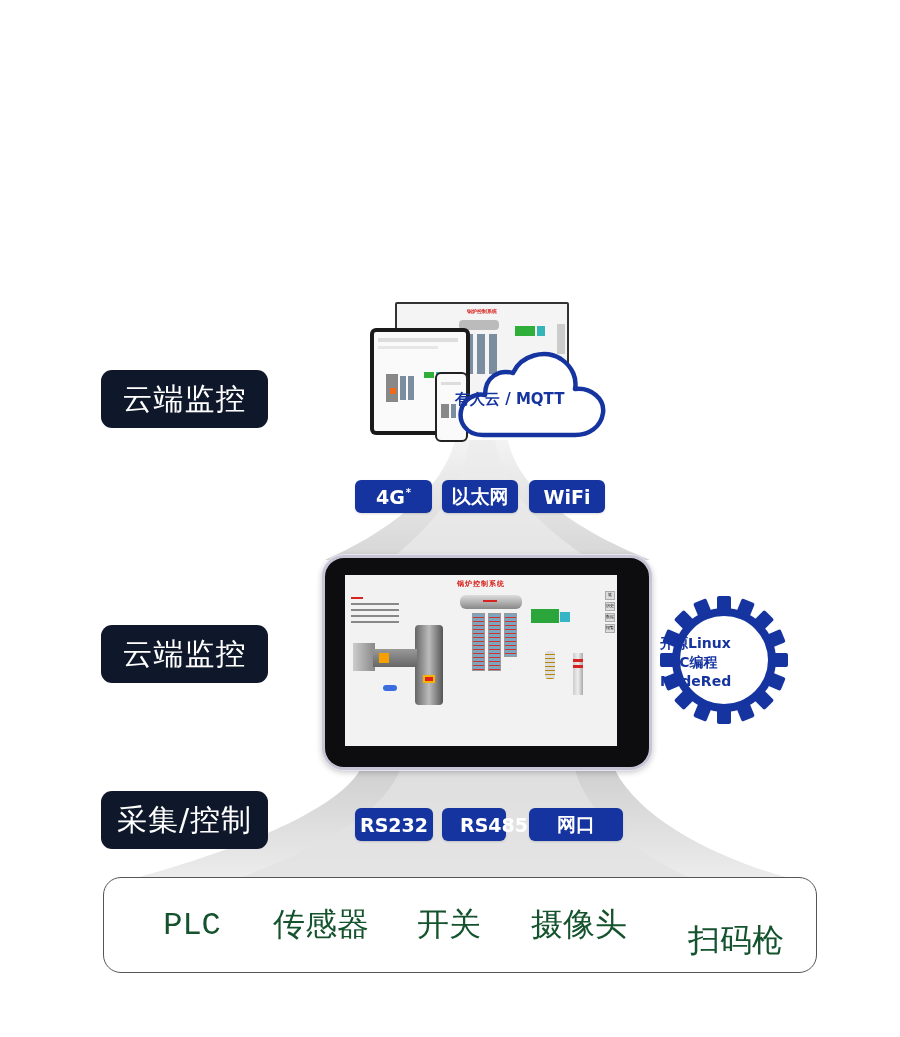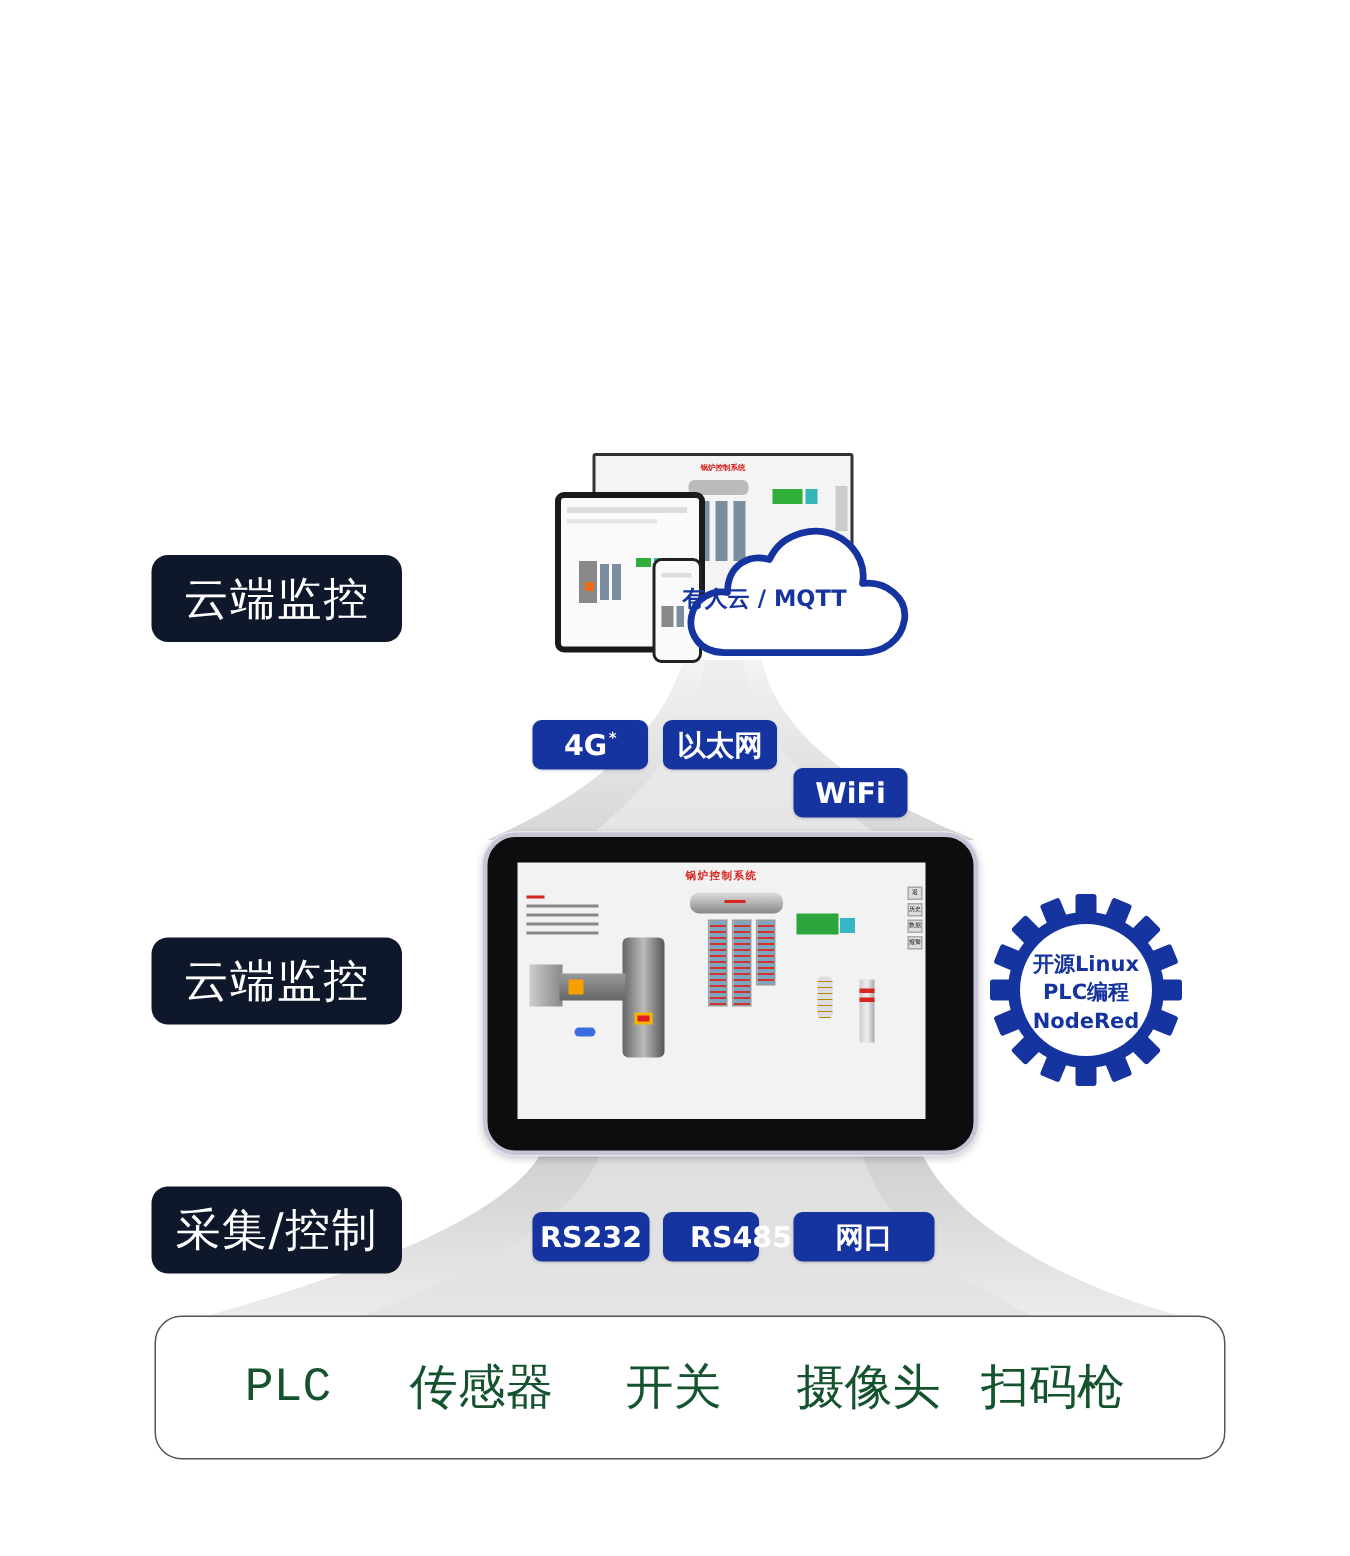--- a/index.html
+++ b/index.html
@@ -76,21 +76,21 @@
     .cloud-svg { position: absolute; left: 455px; top: 347px; width: 154px; height: 96px; }
     .cloud-text {
       position: absolute; left: 455px; top: 390px; width: 154px; text-align: left;
       font-size: 15px; font-weight: bold; color: #1634a0;
       font-family: "DejaVu Sans", sans-serif;
     }
 
     
     .gear-svg { position: absolute; left: 660px; top: 596px; width: 128px; height: 128px; }
     .gear-text {
-      position: absolute; left: 660px; top: 634px; width: 128px; text-align: center;
+      position: absolute; left: 660px; top: 634px; width: 128px; text-align: left;
       font-size: 14px; font-weight: bold; color: #1634a0; line-height: 19px;
       font-family: "DejaVu Sans", sans-serif;
     }
   </style>
 </head>
 <body>
 
 <svg class="funnel-svg" viewBox="0 0 900 1037">
   <defs>
     <linearGradient id="fg1" x1="0" y1="0" x2="0" y2="1">
@@ -145,21 +145,21 @@
 
 <div class="cat-label" style="top:370px;">云端监控</div>
 <div class="cat-label" style="top:625px;">云端监控</div>
 <div class="cat-label" style="top:791px;">采集/控制</div>
 
 <div class="badge" style="left:355px;top:480px;width:77px;">
   <span>4G</span>
     <sup>*</sup>
 </div>
 <div class="badge" style="left:442px;top:480px;width:76px;">以太网</div>
-<div class="badge" style="left:529px;top:480px;width:76px;margin-top:32px;">WiFi</div>
+<div class="badge" style="left:529px;top:480px;width:76px;">WiFi</div>
 
 <div class="monitor">
   <div class="screen">
     <div class="hmi-title">锅炉控制系统</div>
 
     <div style="position:absolute;left:6px;top:22px;width:12px;height:2px;background:#d8231e;"></div>
     <div style="position:absolute;left:6px;top:28px;width:48px;height:2px;background:#888;"></div>
     <div style="position:absolute;left:6px;top:34px;width:48px;height:2px;background:#888;"></div>
     <div style="position:absolute;left:6px;top:40px;width:48px;height:2px;background:#888;"></div>
     <div style="position:absolute;left:6px;top:46px;width:48px;height:2px;background:#888;"></div>
@@ -221,14 +221,14 @@
 
 <div class="badge" style="left:355px;top:808px;width:78px;">RS232</div>
 <div class="badge" style="left:442px;top:808px;width:64px;padding-left:40px;">RS485</div>
 <div class="badge" style="left:529px;top:808px;width:94px;">网口</div>
 
 <div class="device-box">
   <div class="device-item" style="left:88px;">PLC</div>
   <div class="device-item" style="left:217px;text-align:center;">传感器</div>
   <div class="device-item" style="left:345px;">开关</div>
   <div class="device-item" style="left:475px;">摄像头</div>
-  <div class="device-item" style="left:598px;">扫码枪</div>
+  <div class="device-item" style="left:632px;margin-top:16px;">扫码枪</div>
 </div>
 
 </body></html>

